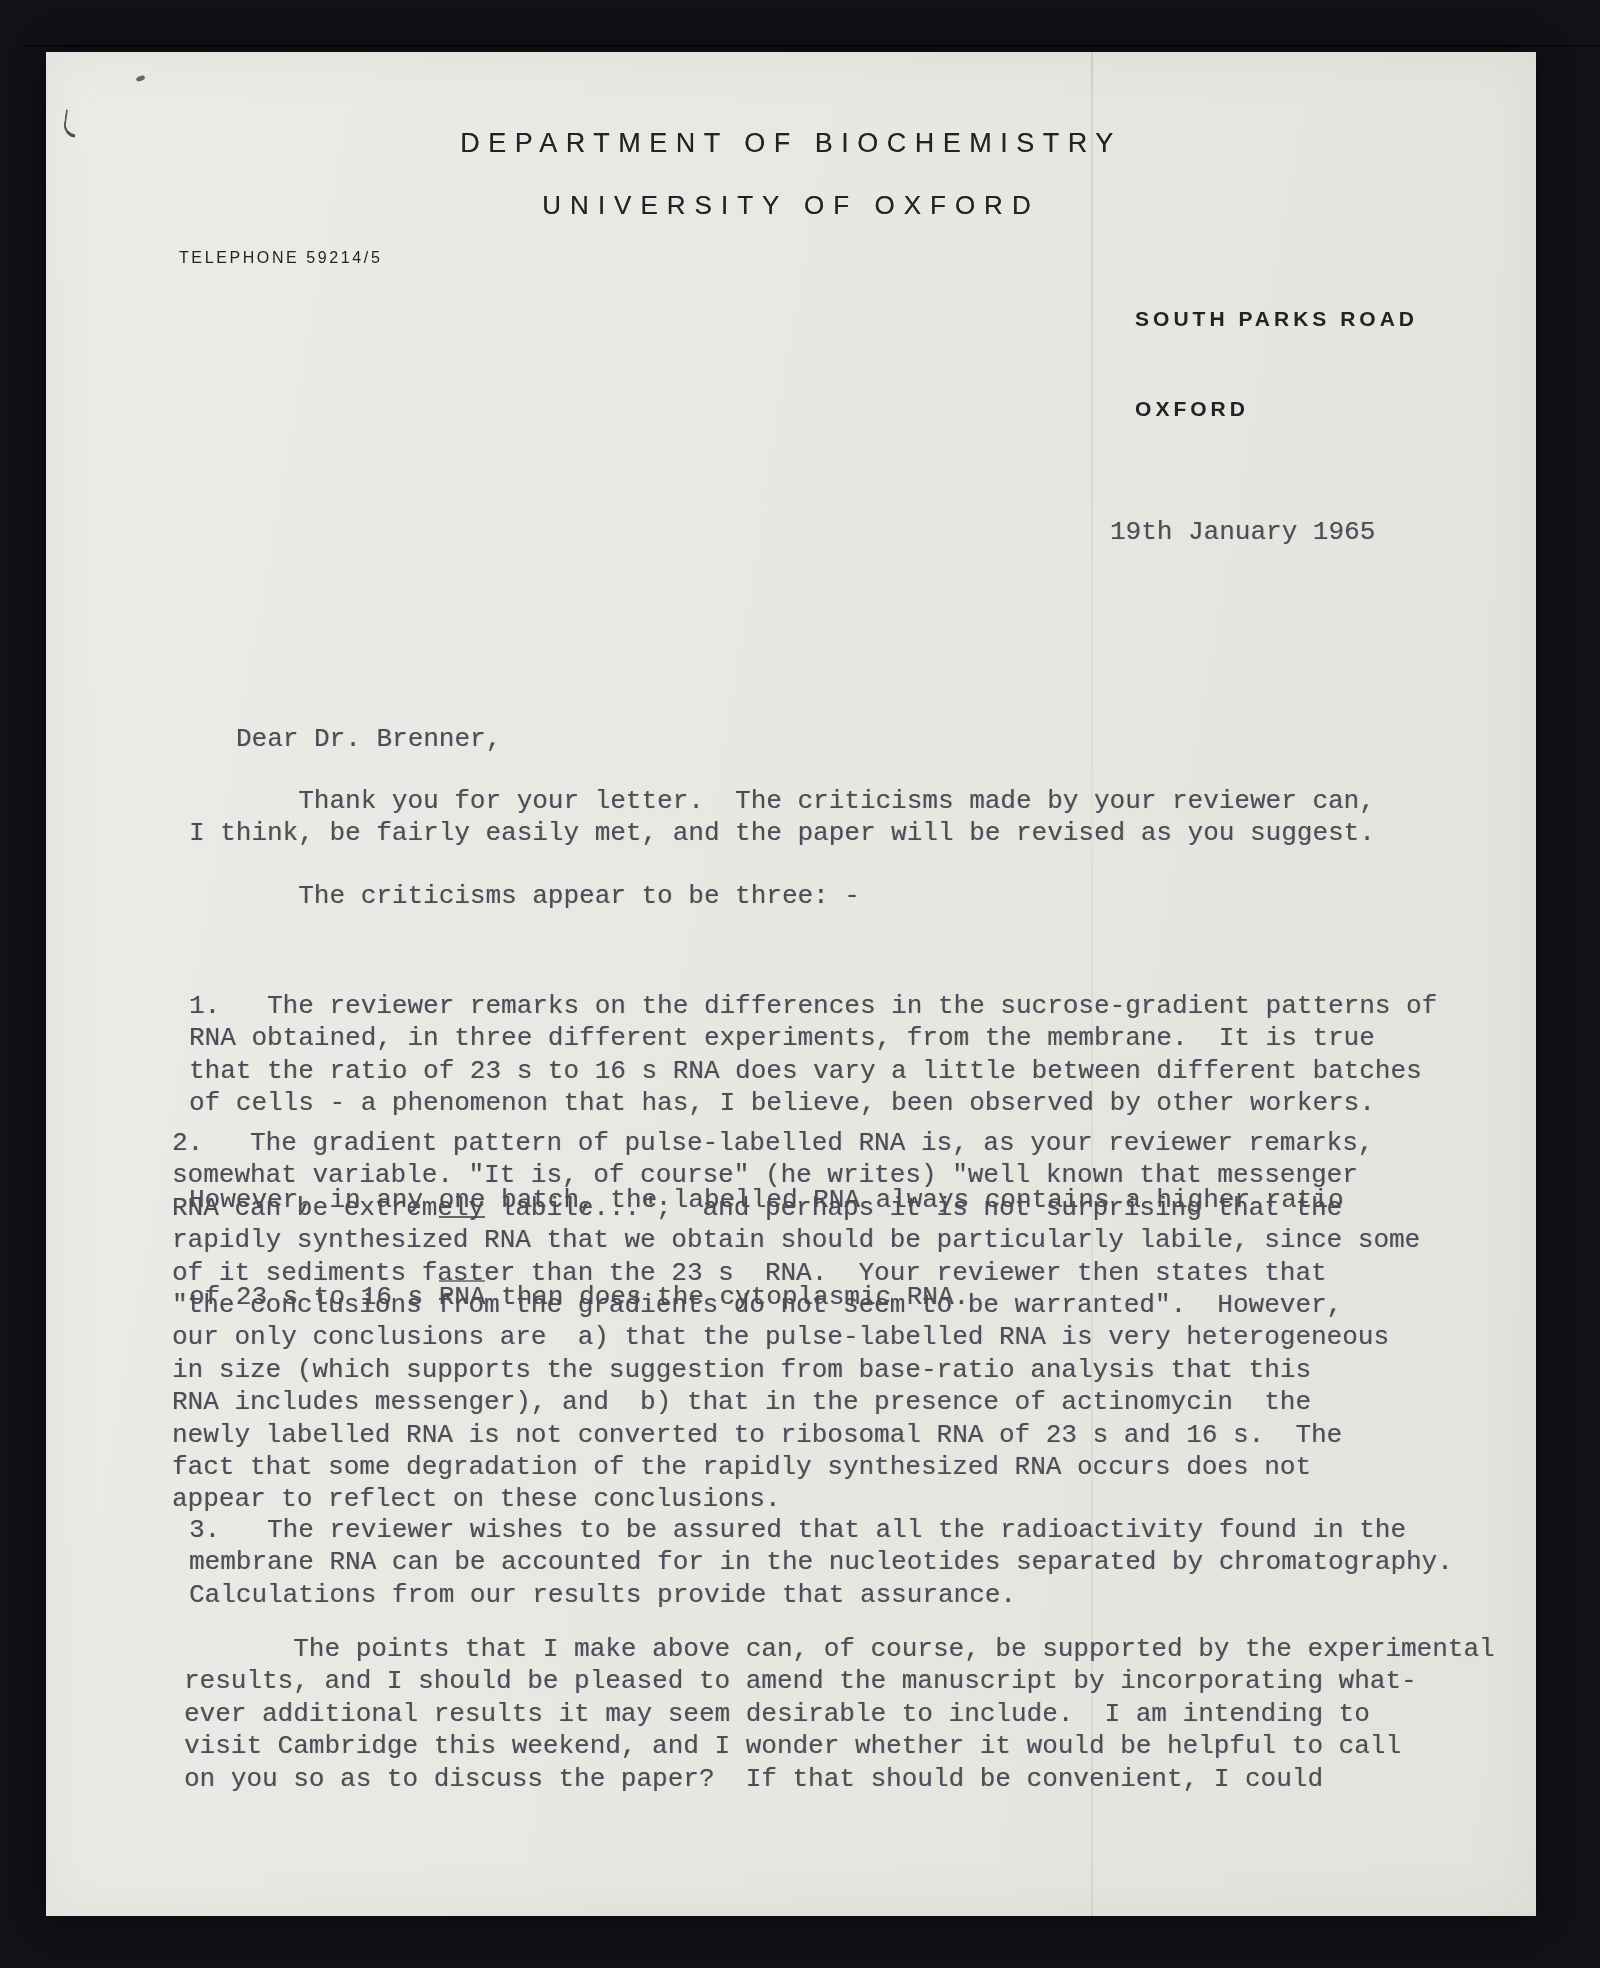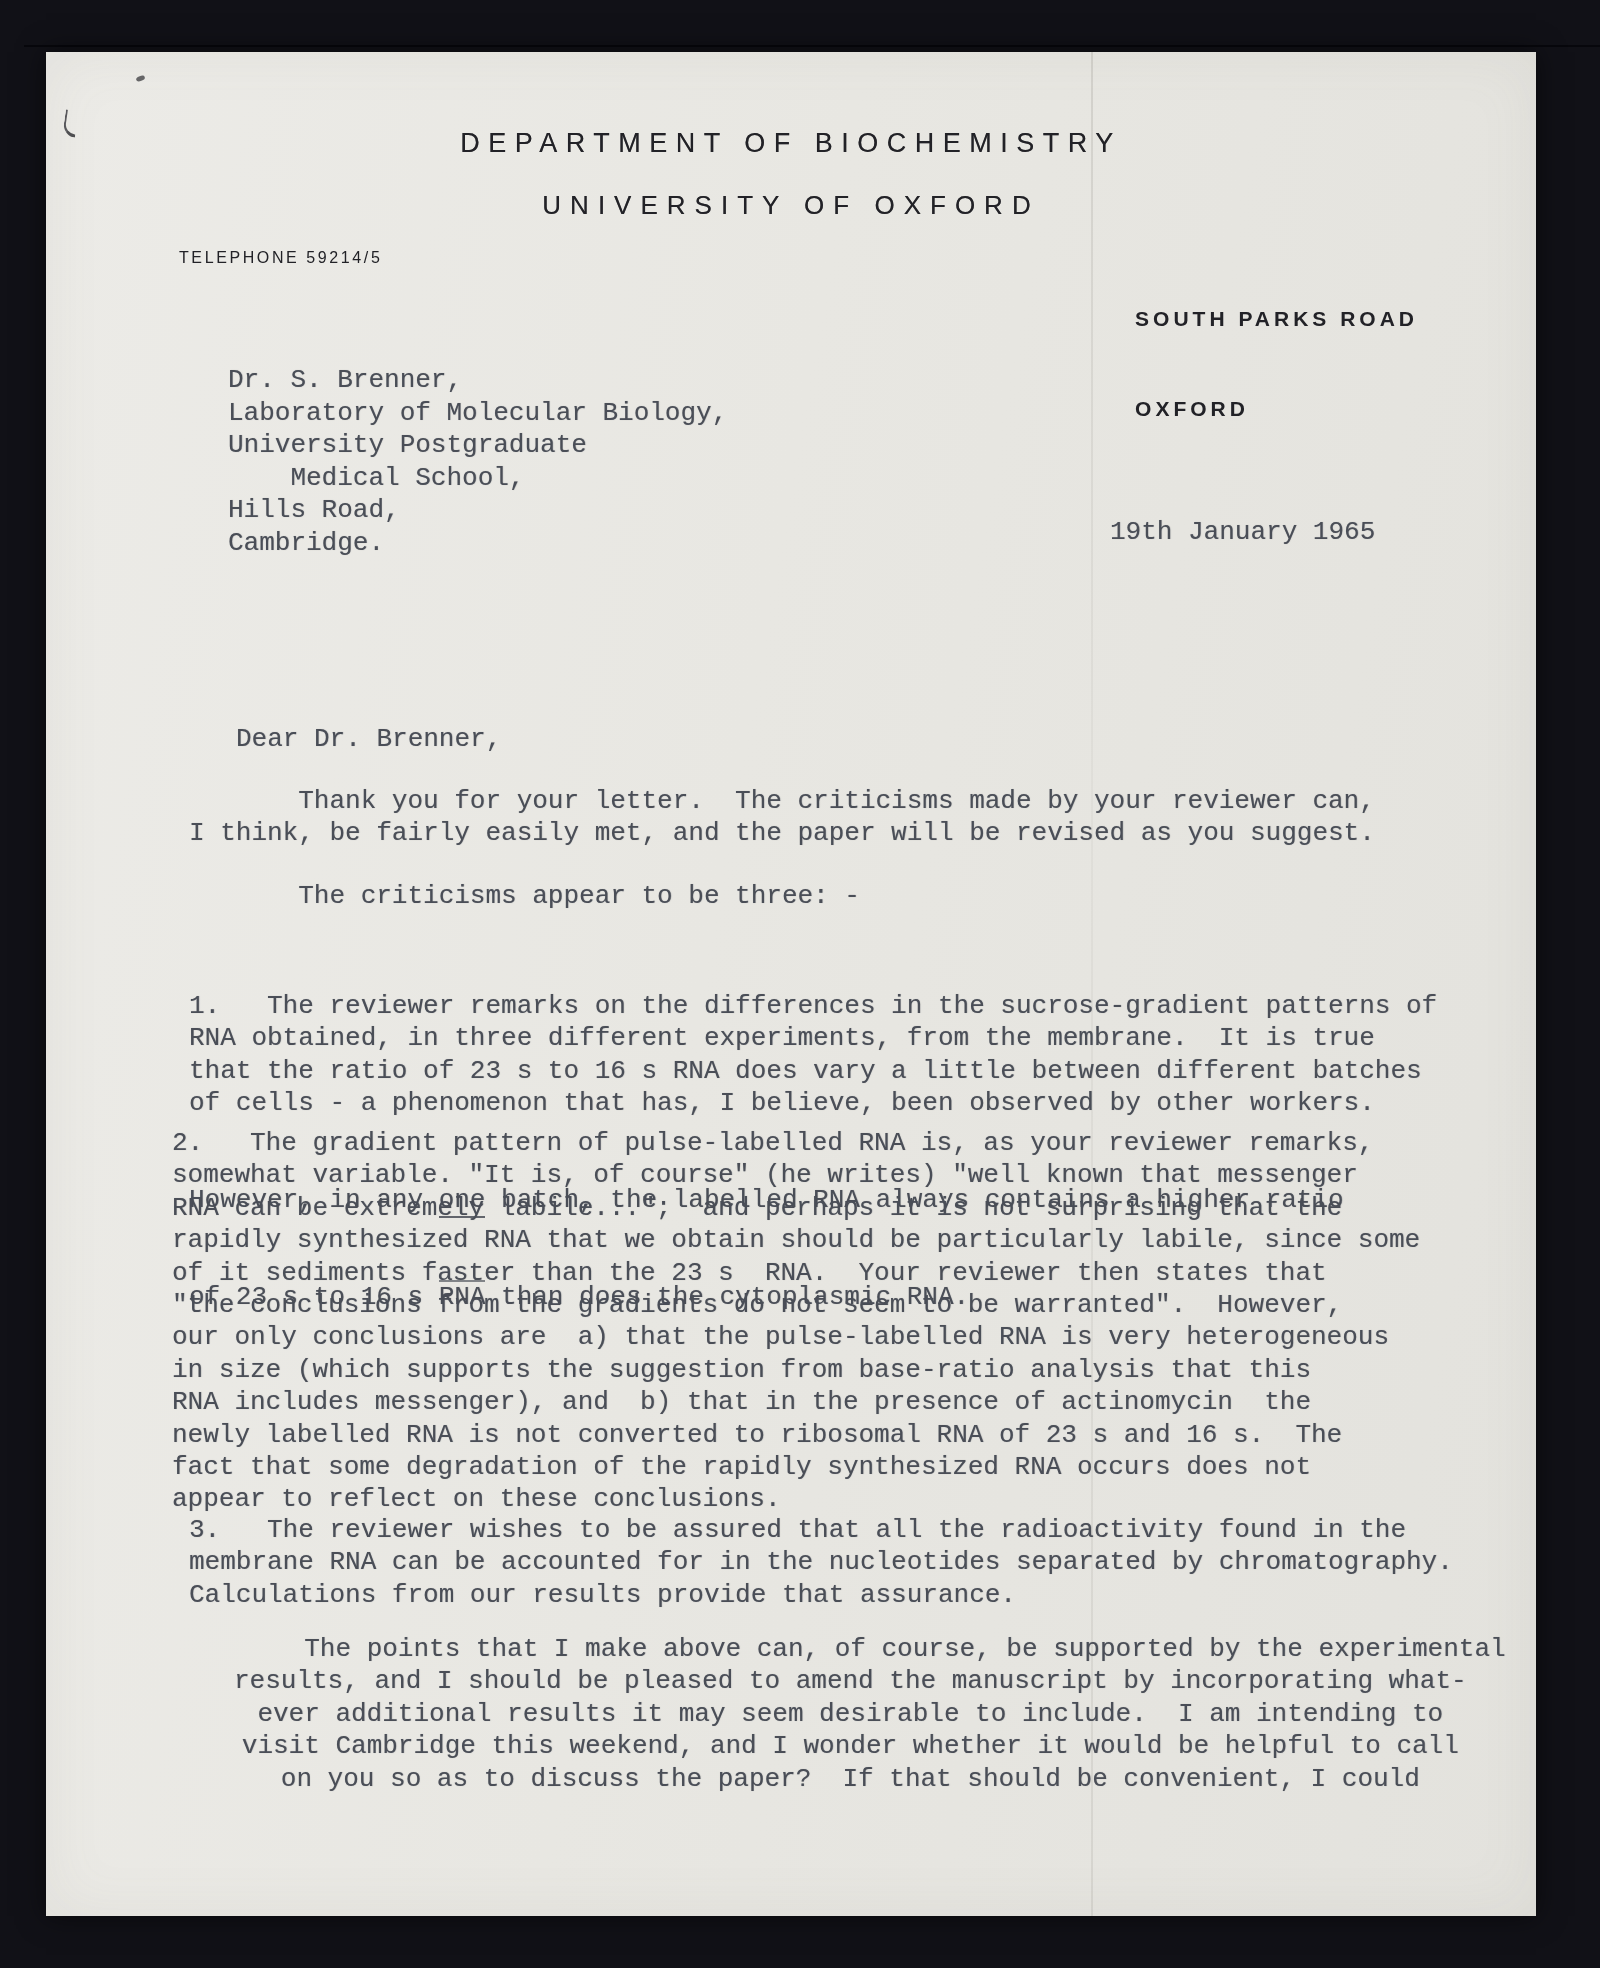--- a/index.html
+++ b/index.html
@@ -68,21 +68,21 @@
   }
   .tline{white-space:pre;}
   .recipient{left:182px;top:312px;line-height:32.5px;}
   .date-line{left:1064px;top:464px;}
   .salutation{left:190px;top:671px;}
   .para-intro{left:143px;top:733px;}
   .para-lead{left:143px;top:828px;}
   .para-p1{left:143px;top:873px;}
   .para-p2{left:126px;top:1075px;}
   .para-p3{left:143px;top:1462px;}
-  .para-p4{left:149px;top:1581px;text-align:center;}
+  .para-p4{left:138px;top:1581px;}
   .u-word{border-bottom:2.5px solid rgba(74,78,87,.85);padding-bottom:1px;}
   .o-word{border-top:2.5px solid rgba(74,78,87,.65);}
 </style>
 </head>
 <body style="--background: #111117; --letterhead-ink: #222227; --typewriter-ink: #4a4e57;">
 
 <div class="stage">
   <div class="bg-seam"></div>
 
   <div class="paper">
@@ -91,21 +91,20 @@
     <div class="speck-dot"></div>
 
     <div class="lh lh-dept">DEPARTMENT OF BIOCHEMISTRY</div>
     <div class="lh lh-univ">UNIVERSITY OF OXFORD</div>
     <div class="lh-tel">TELEPHONE 59214/5</div>
     <div class="lh-addr">
       <div>SOUTH PARKS ROAD</div>
       <div>OXFORD</div>
     </div>
 
-    <div class="type recipient"><div class="tline">Dr. S. Brenner,</div><div class="tline">Laboratory of Molecular Biology,</div><div class="tline">University Postgraduate</div><div class="tline">    Medical School,</div><div class="tline">Hills Road,</div><div class="tline">Cambridge.</div></div>
 
     <div class="type date-line">19th January 1965</div>
 
     <div class="type salutation">Dear Dr. Brenner,</div>
 
     <div class="type para-intro"><div class="tline">       Thank you for your letter.  The criticisms made by your reviewer can,</div><div class="tline">I think, be fairly easily met, and the paper will be revised as you suggest.</div></div>
 
     <div class="type para-lead"><div class="tline">       The criticisms appear to be three: -</div></div>
 
     <div class="type para-p1">

